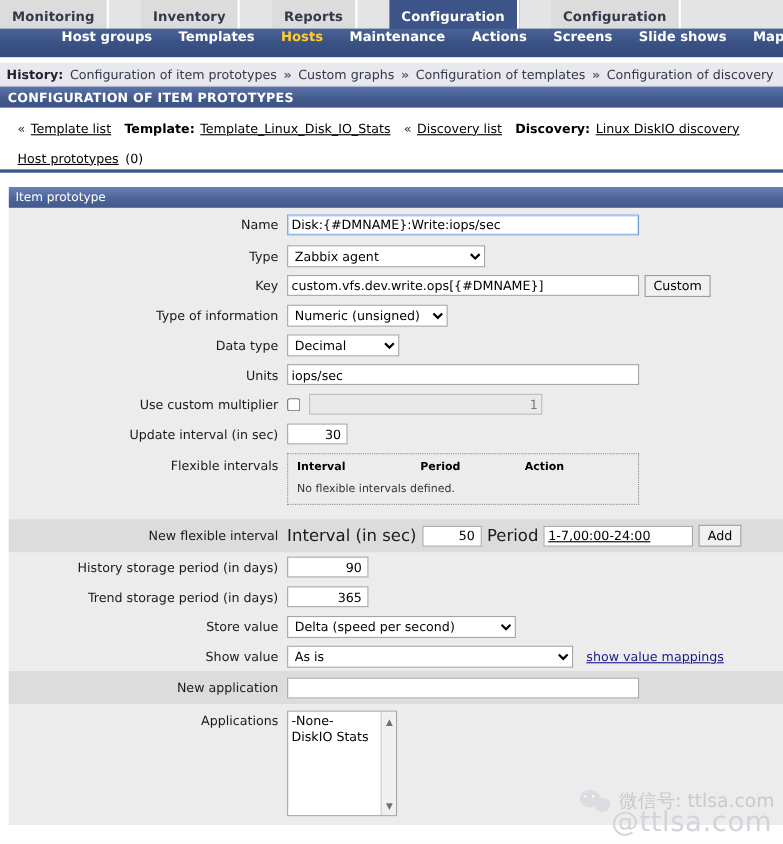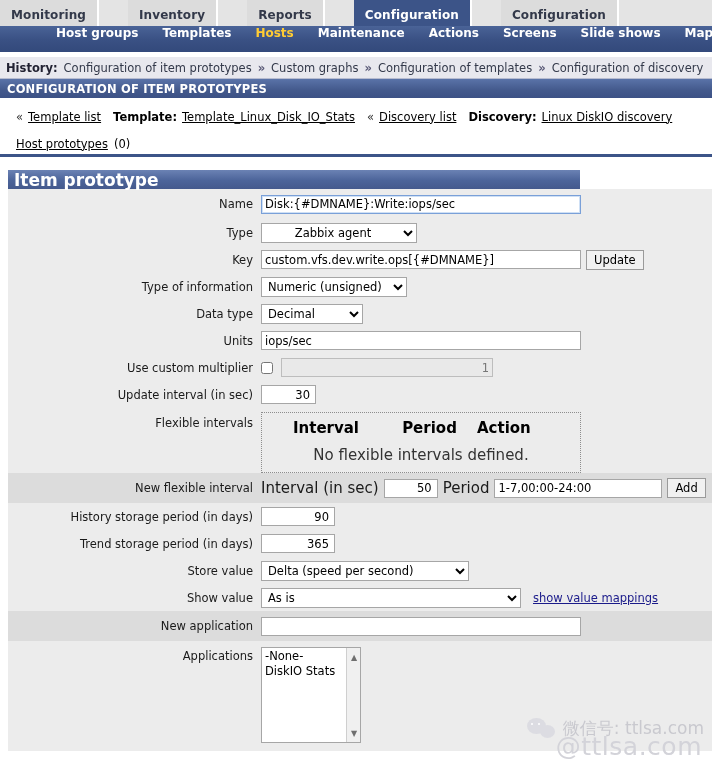--- a/index.html
+++ b/index.html
@@ -94,23 +94,23 @@
   .tmplrow .sep { margin-right: 5px; color:#333; }
   .ulink { color: #000000; text-decoration: underline; cursor: pointer; margin-right: 12px; }
   .ulink.nomr { margin-right: 4px; }
   .paren { margin-left: 2px; }
 
   
   .panel {
     position: absolute; left: 8px; top: 170px; width: 704px;
   }
   .panel-head {
-    height: 19px; width: 572px;
+    height: 19px; width: 704px;
     background: linear-gradient(to bottom, #6b82b4 0%, #4c649a 55%, #44598d 100%);
-    color: #ffffff; font-weight: bold; font-size: 17px;
+    color: #ffffff; font-weight: normal; font-size: 11px;
     display: flex; align-items: center; padding-left: 6px;
     box-sizing: border-box;
   }
   .panel-body { background: #ececec; width: 704px; }
 
   .frow {
     display: flex; align-items: center;
     min-height: 27px;
     box-sizing: border-box;
   }
@@ -159,22 +159,21 @@
     cursor: pointer;
   }
   input.cbx { width: 12px; height: 12px; margin: 0 3px 0 0; }
 
   .flexbox {
     border: 1px dotted #8d8d8d;
     background: #ececec;
     width: 320px;
     box-sizing: border-box;
     padding: 6px 8px 8px 8px;
-    font-size: 15px;
-    text-align: center;
+    font-size: 10px;
   }
   .flexhead { display: flex; font-weight: bold; margin-bottom: 9px; }
   .flexhead .c1 { width: 112px; }
   .flexhead .c2 { width: 95px; }
   .flexnone { color: #333; }
 
   .inlinelabel { font-size: 15px; color: #1a1a1a; }
   .maplink { color: #1a1a8a; text-decoration: underline; cursor: pointer; font-size: 11.5px; margin-left: 7px;}
 
   
@@ -282,31 +281,31 @@
       <div class="frow" style="height:30px;">
         <div class="flabel">Name</div>
         <div class="fctl">
           <input class="txt focus" style="width: 320px;" value="Disk:{#DMNAME}:Write:iops/sec">
         </div>
       </div>
 
       <div class="frow">
         <div class="flabel">Type</div>
         <div class="fctl">
-          <select class="sel" style="width:156px;text-align:center;">
+          <select class="sel" style="width:180px;">
             <option>Zabbix agent</option>
           </select>
         </div>
       </div>
 
       <div class="frow">
         <div class="flabel">Key</div>
         <div class="fctl">
           <input class="txt" style="width: 320px;" value="custom.vfs.dev.write.ops[{#DMNAME}]">
-          <button class="btn">Update</button>
+          <button class="btn">Custom</button>
         </div>
       </div>
 
       <div class="frow">
         <div class="flabel">Type of information</div>
         <div class="fctl">
           <select class="sel" style="width:146px;">
             <option>Numeric (unsigned)</option>
           </select>
         </div>
@@ -356,21 +355,21 @@
           </div>
         </div>
       </div>
 
       <div class="frow alt" style="height:30px;">
         <div class="flabel">New flexible interval</div>
         <div class="fctl">
           <span class="inlinelabel">Interval (in sec)</span>
           <input class="txt num" style="width: 54px;" value="50">
           <span class="inlinelabel">Period</span>
-          <input class="txt" style="width: 168px;" value="1-7,00:00-24:00">
+          <input class="txt" style="width: 136px; text-decoration: underline;" value="1-7,00:00-24:00">
           <button class="btn">Add</button>
         </div>
       </div>
 
       <div class="frow">
         <div class="flabel">History storage period (in days)</div>
         <div class="fctl">
           <input class="txt num" style="width: 74px;" value="90">
         </div>
       </div>

